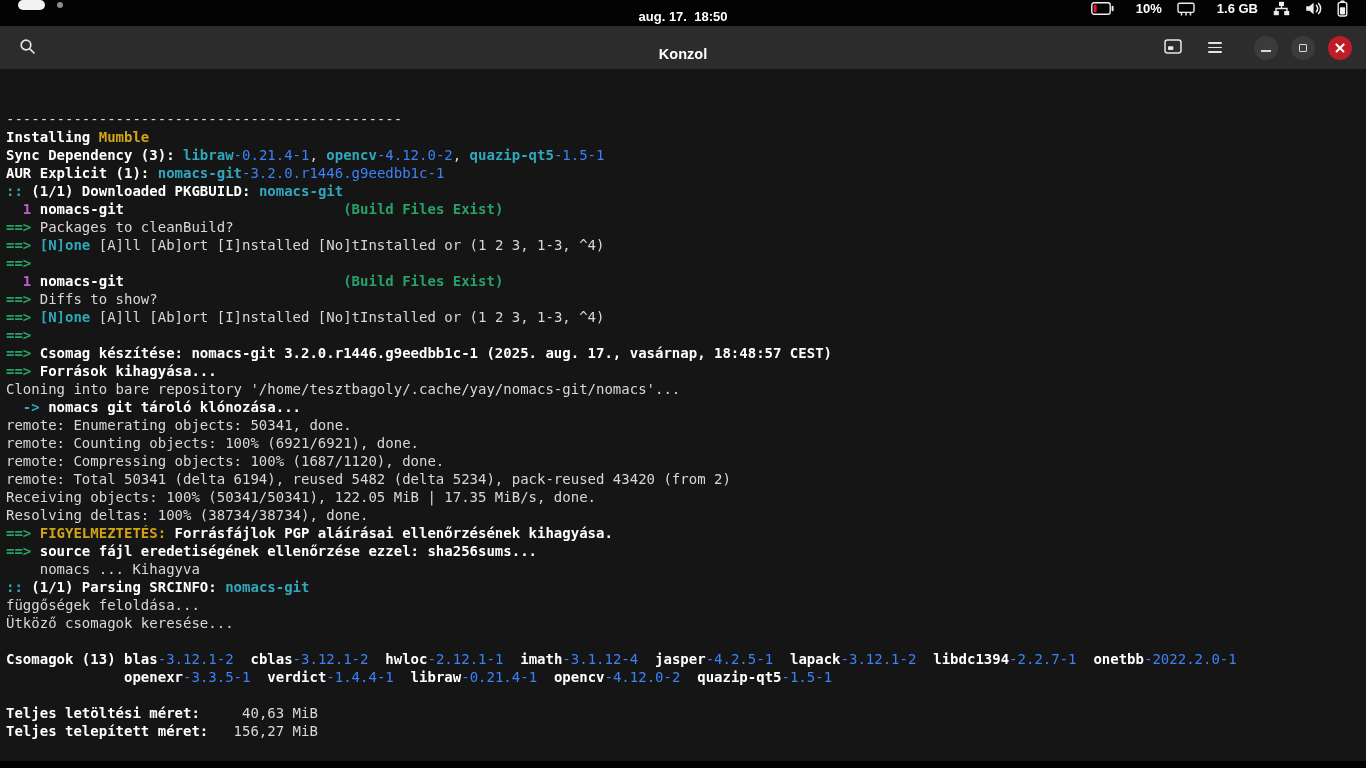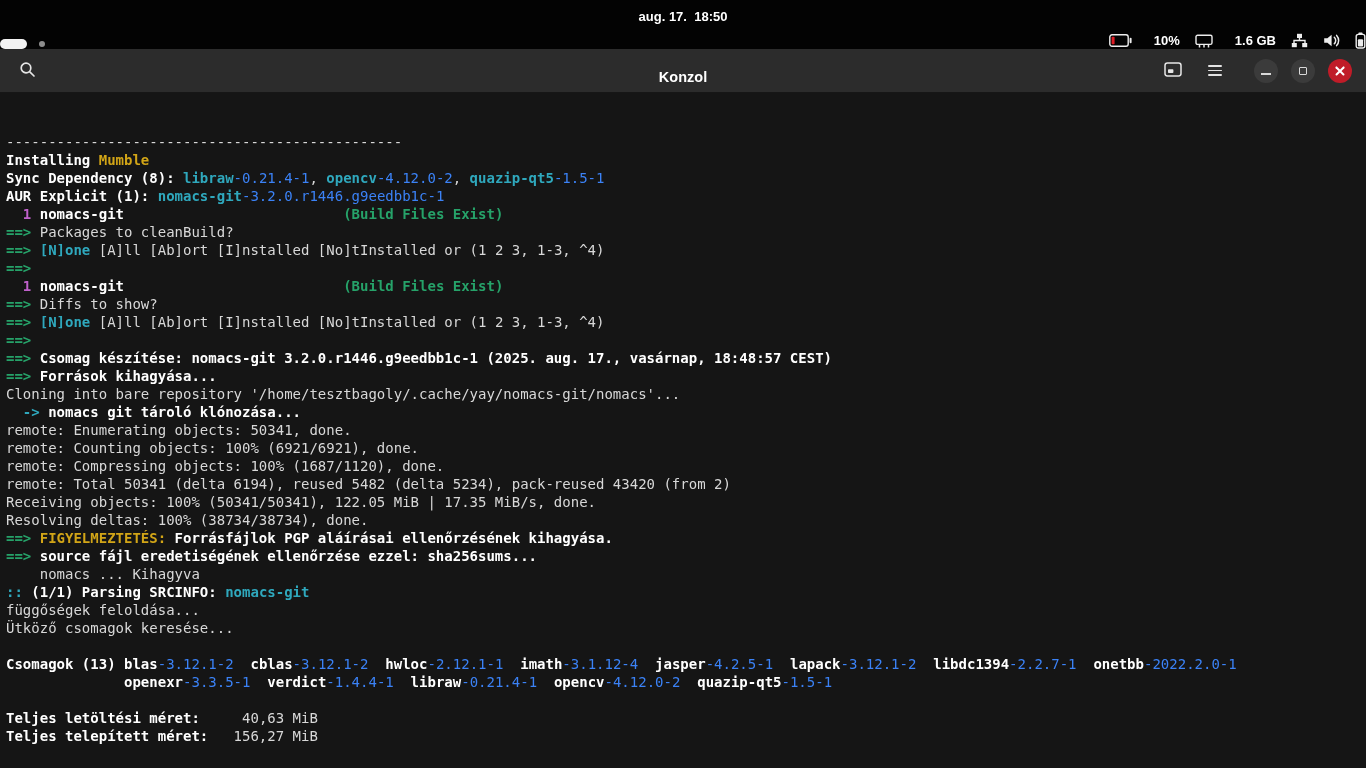--- a/index.html
+++ b/index.html
@@ -1,23 +1,23 @@
 <!DOCTYPE html>
 <html><head>
 <meta charset="utf-8">
 <style>
   * { margin:0; padding:0; box-sizing:border-box; }
   html,body { width:1366px; height:768px; overflow:hidden; background:#000; }
   body { font-family:"Liberation Sans", sans-serif; }
 
   
   .topbar {
-    height:49px; background:#030303; color:#ffffff;
-    display:flex; align-items:flex-end; justify-content:space-between;
-    padding:0 0; position:relative; font-size:13px; font-weight:bold;
+    height:26px; background:#030303; color:#ffffff;
+    display:flex; align-items:flex-start; justify-content:space-between;
+    padding:0 18px; position:relative; font-size:13px; font-weight:bold;
   }
   .tb-left { display:flex; align-items:center; gap:12px; }
   .ws-pill { width:27px; height:10px; background:#f2f2f2; border-radius:5px; display:inline-block; }
   .ws-dot  { width:6px; height:6px; background:#8d8d8d; border-radius:50%; display:inline-block; }
   .tb-clock {
     position:absolute; left:50%; top:0; transform:translateX(-50%);
     height:33px; display:flex; align-items:center; white-space:pre;
   }
   .tb-right { display:flex; align-items:center; gap:15px; }
   .tb-item { display:flex; align-items:center; gap:22px; }
@@ -175,22 +175,23 @@
             </span>
         </button>
       </div>
     </div>
   </div>
 
   <div class="terminal">
     <div id="term">
         <div class="tline"><span class="t-p">-----------------------------------------------</span></div>
         <div class="tline"><span class="t-b">Installing </span><span class="t-y">Mumble</span></div>
-        <div class="tline"><span class="t-b">Sync Dependency (8): </span><span class="t-c">libraw</span><span class="t-d">-0.21.4-1</span><span class="t-p">, </span><span class="t-c">opencv</span><span class="t-d">-4.12.0-2</span><span class="t-p">, </span><span class="t-c">quazip-qt5</span><span class="t-d">-1.5-1</span></div>
+        <div class="tline"><span class="t-b">Sync Dependency (3): </span><span class="t-c">libraw</span><span class="t-d">-0.21.4-1</span><span class="t-p">, </span><span class="t-c">opencv</span><span class="t-d">-4.12.0-2</span><span class="t-p">, </span><span class="t-c">quazip-qt5</span><span class="t-d">-1.5-1</span></div>
         <div class="tline"><span class="t-b">AUR Explicit (1): </span><span class="t-c">nomacs-git</span><span class="t-d">-3.2.0.r1446.g9eedbb1c-1</span></div>
+        <div class="tline"><span class="t-c">:: </span><span class="t-b">(1/1) Downloaded PKGBUILD: </span><span class="t-c">nomacs-git</span></div>
         <div class="tline"><span class="t-m">  1</span><span class="t-b"> nomacs-git</span><span class="t-p">                          </span><span class="t-g">(Build Files Exist)</span></div>
         <div class="tline"><span class="t-g">==&gt; </span><span class="t-p">Packages to cleanBuild?</span></div>
         <div class="tline"><span class="t-g">==&gt; </span><span class="t-c">[N]one</span><span class="t-p"> [A]ll [Ab]ort [I]nstalled [No]tInstalled or (1 2 3, 1-3, ^4)</span></div>
         <div class="tline"><span class="t-g">==&gt;</span></div>
         <div class="tline"><span class="t-m">  1</span><span class="t-b"> nomacs-git</span><span class="t-p">                          </span><span class="t-g">(Build Files Exist)</span></div>
         <div class="tline"><span class="t-g">==&gt; </span><span class="t-p">Diffs to show?</span></div>
         <div class="tline"><span class="t-g">==&gt; </span><span class="t-c">[N]one</span><span class="t-p"> [A]ll [Ab]ort [I]nstalled [No]tInstalled or (1 2 3, 1-3, ^4)</span></div>
         <div class="tline"><span class="t-g">==&gt;</span></div>
         <div class="tline"><span class="t-g">==&gt; </span><span class="t-b">Csomag készítése: nomacs-git 3.2.0.r1446.g9eedbb1c-1 (2025. aug. 17., vasárnap, 18:48:57 CEST)</span></div>
         <div class="tline"><span class="t-g">==&gt; </span><span class="t-b">Források kihagyása...</span></div>

